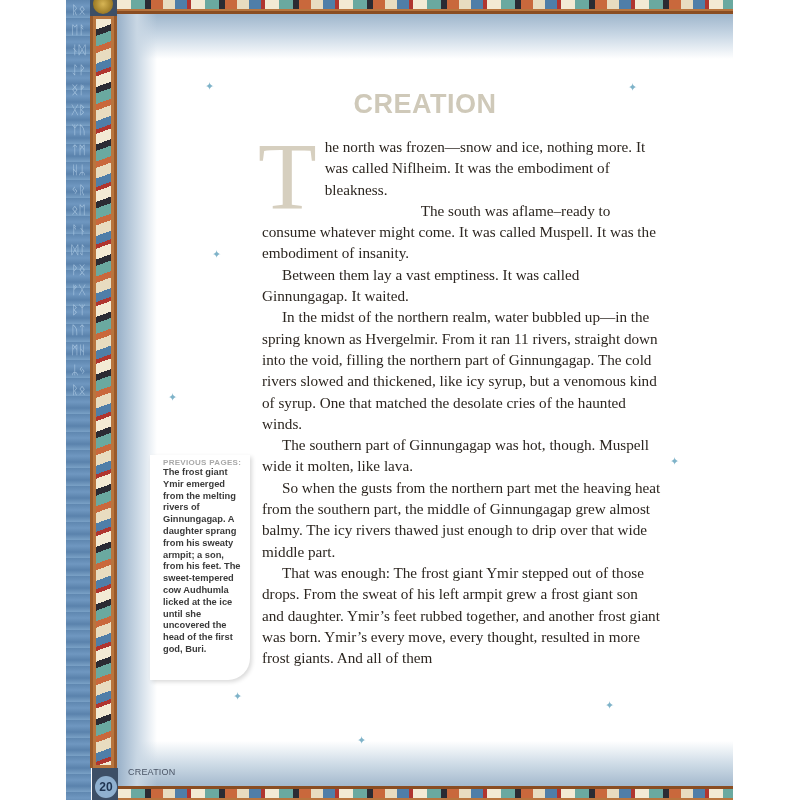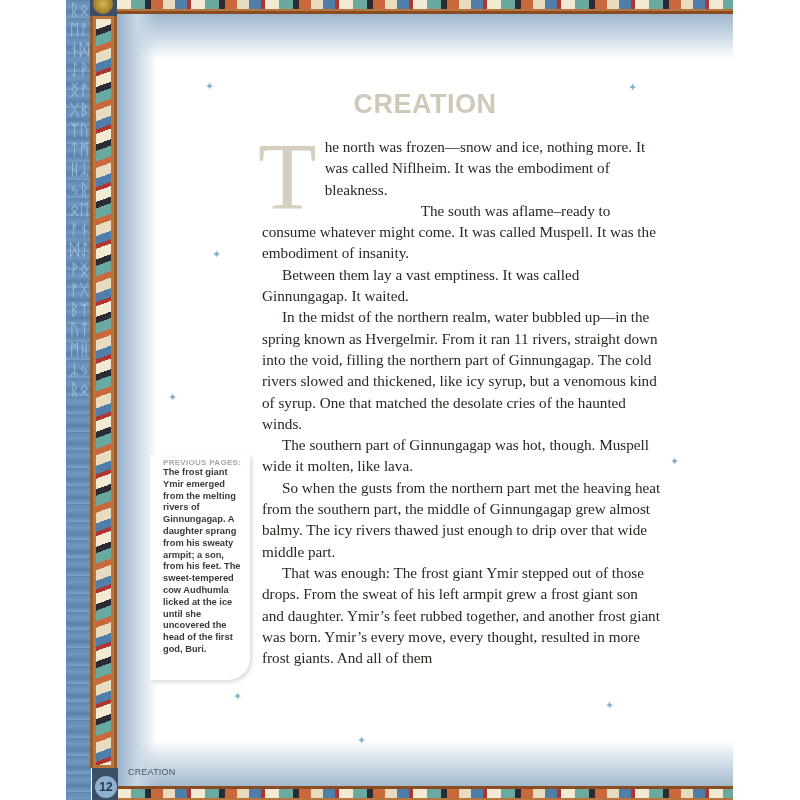--- a/index.html
+++ b/index.html
@@ -1,20 +1,20 @@
 <!DOCTYPE html>
 <html><head>
 <meta charset="utf-8">
 <style>
   html,body{margin:0;padding:0;}
   body{width:800px;height:800px;position:relative;overflow:hidden;background:#ffffff;font-family:"Liberation Serif",serif;}
   .runes{position:absolute;left:66px;top:0;width:25px;height:800px;
     background:repeating-linear-gradient(180deg,#5f87b0 0px,#6f97c0 6px,#5a82ac 12px,#7aa1c6 18px);
     overflow:hidden;}
-  .runes .glyphs{position:absolute;left:2px;top:0;width:21px;height:800px;color:#b9d3ea;font-family:"DejaVu Sans",sans-serif;font-size:16px;line-height:20px;text-align:right;word-break:break-all;opacity:.85;}
+  .runes .glyphs{position:absolute;left:2px;top:0;width:21px;height:800px;color:#b9d3ea;font-family:"DejaVu Sans",sans-serif;font-size:12px;line-height:20px;text-align:center;word-break:break-all;opacity:.85;}
   .border-left{position:absolute;left:90px;top:16px;width:27px;height:752px;background:#b8753e;border-left:3px solid #9a5a2a;border-right:3px solid #9a5a2a;box-sizing:border-box;overflow:hidden;}
   .border-left .pattern{position:absolute;inset:3px;
     background:
       repeating-linear-gradient(160deg,#f3ead4 0 10px,#2b2b33 10px 16px,#6aa9a0 16px 26px,#c9683c 26px 32px,#e8dcc0 32px 42px,#4f7ea8 42px 50px,#b0352f 50px 54px);}
   .border-top{position:absolute;left:117px;top:0;width:616px;height:14px;background:#b8753e;border-bottom:3px solid #8a4d22;box-sizing:border-box;overflow:hidden;}
   .border-top .pattern,.border-bottom .pattern{position:absolute;left:0;right:0;top:0;bottom:2px;
     background:repeating-linear-gradient(90deg,#f3ead4 0 14px,#6aa9a0 14px 28px,#2b2b33 28px 34px,#c9683c 34px 46px,#e8dcc0 46px 58px,#4f7ea8 58px 70px,#b0352f 70px 74px);}
   .border-bottom{position:absolute;left:117px;top:786px;width:616px;height:14px;background:#b8753e;border-top:3px solid #8a4d22;box-sizing:border-box;overflow:hidden;}
   .medallion{position:absolute;left:90px;top:0;width:27px;height:16px;background:#3d4f66;}
   .medallion span{position:absolute;left:3px;top:-6px;width:20px;height:20px;border-radius:50%;background:radial-gradient(circle,#d7b555 0,#9c7a24 70%);}
@@ -73,21 +73,21 @@
   <p>That was enough: The frost giant Ymir stepped out of those drops. From the sweat of his left armpit grew a frost giant son and daughter. Ymir’s feet rubbed together, and another frost giant was born. Ymir’s every move, every thought, resulted in more frost giants. And all of them</p>
 </div>
 
 <div class="callout">
   <div class="label">PREVIOUS PAGES:</div>
   <div class="cap">The frost giant Ymir emerged from the melting rivers of Ginnungagap. A daughter sprang from his sweaty armpit; a son, from his feet. The sweet-tempered cow Audhumla licked at the ice until she uncovered the head of the first god, Buri.</div>
 </div>
 
 <div class="footer-title">CREATION</div>
 <div class="page-num-box"></div>
-<div class="page-num">12</div>
+<div class="page-num">20</div>
 
 <span class="star" style="left:205px;top:81px">✦</span>
 <span class="star" style="left:628px;top:82px">✦</span>
 <span class="star" style="left:212px;top:249px">✦</span>
 <span class="star" style="left:168px;top:392px">✦</span>
 <span class="star" style="left:670px;top:456px">✦</span>
 <span class="star" style="left:233px;top:691px">✦</span>
 <span class="star" style="left:605px;top:700px">✦</span>
 <span class="star" style="left:357px;top:735px">✦</span>
 

